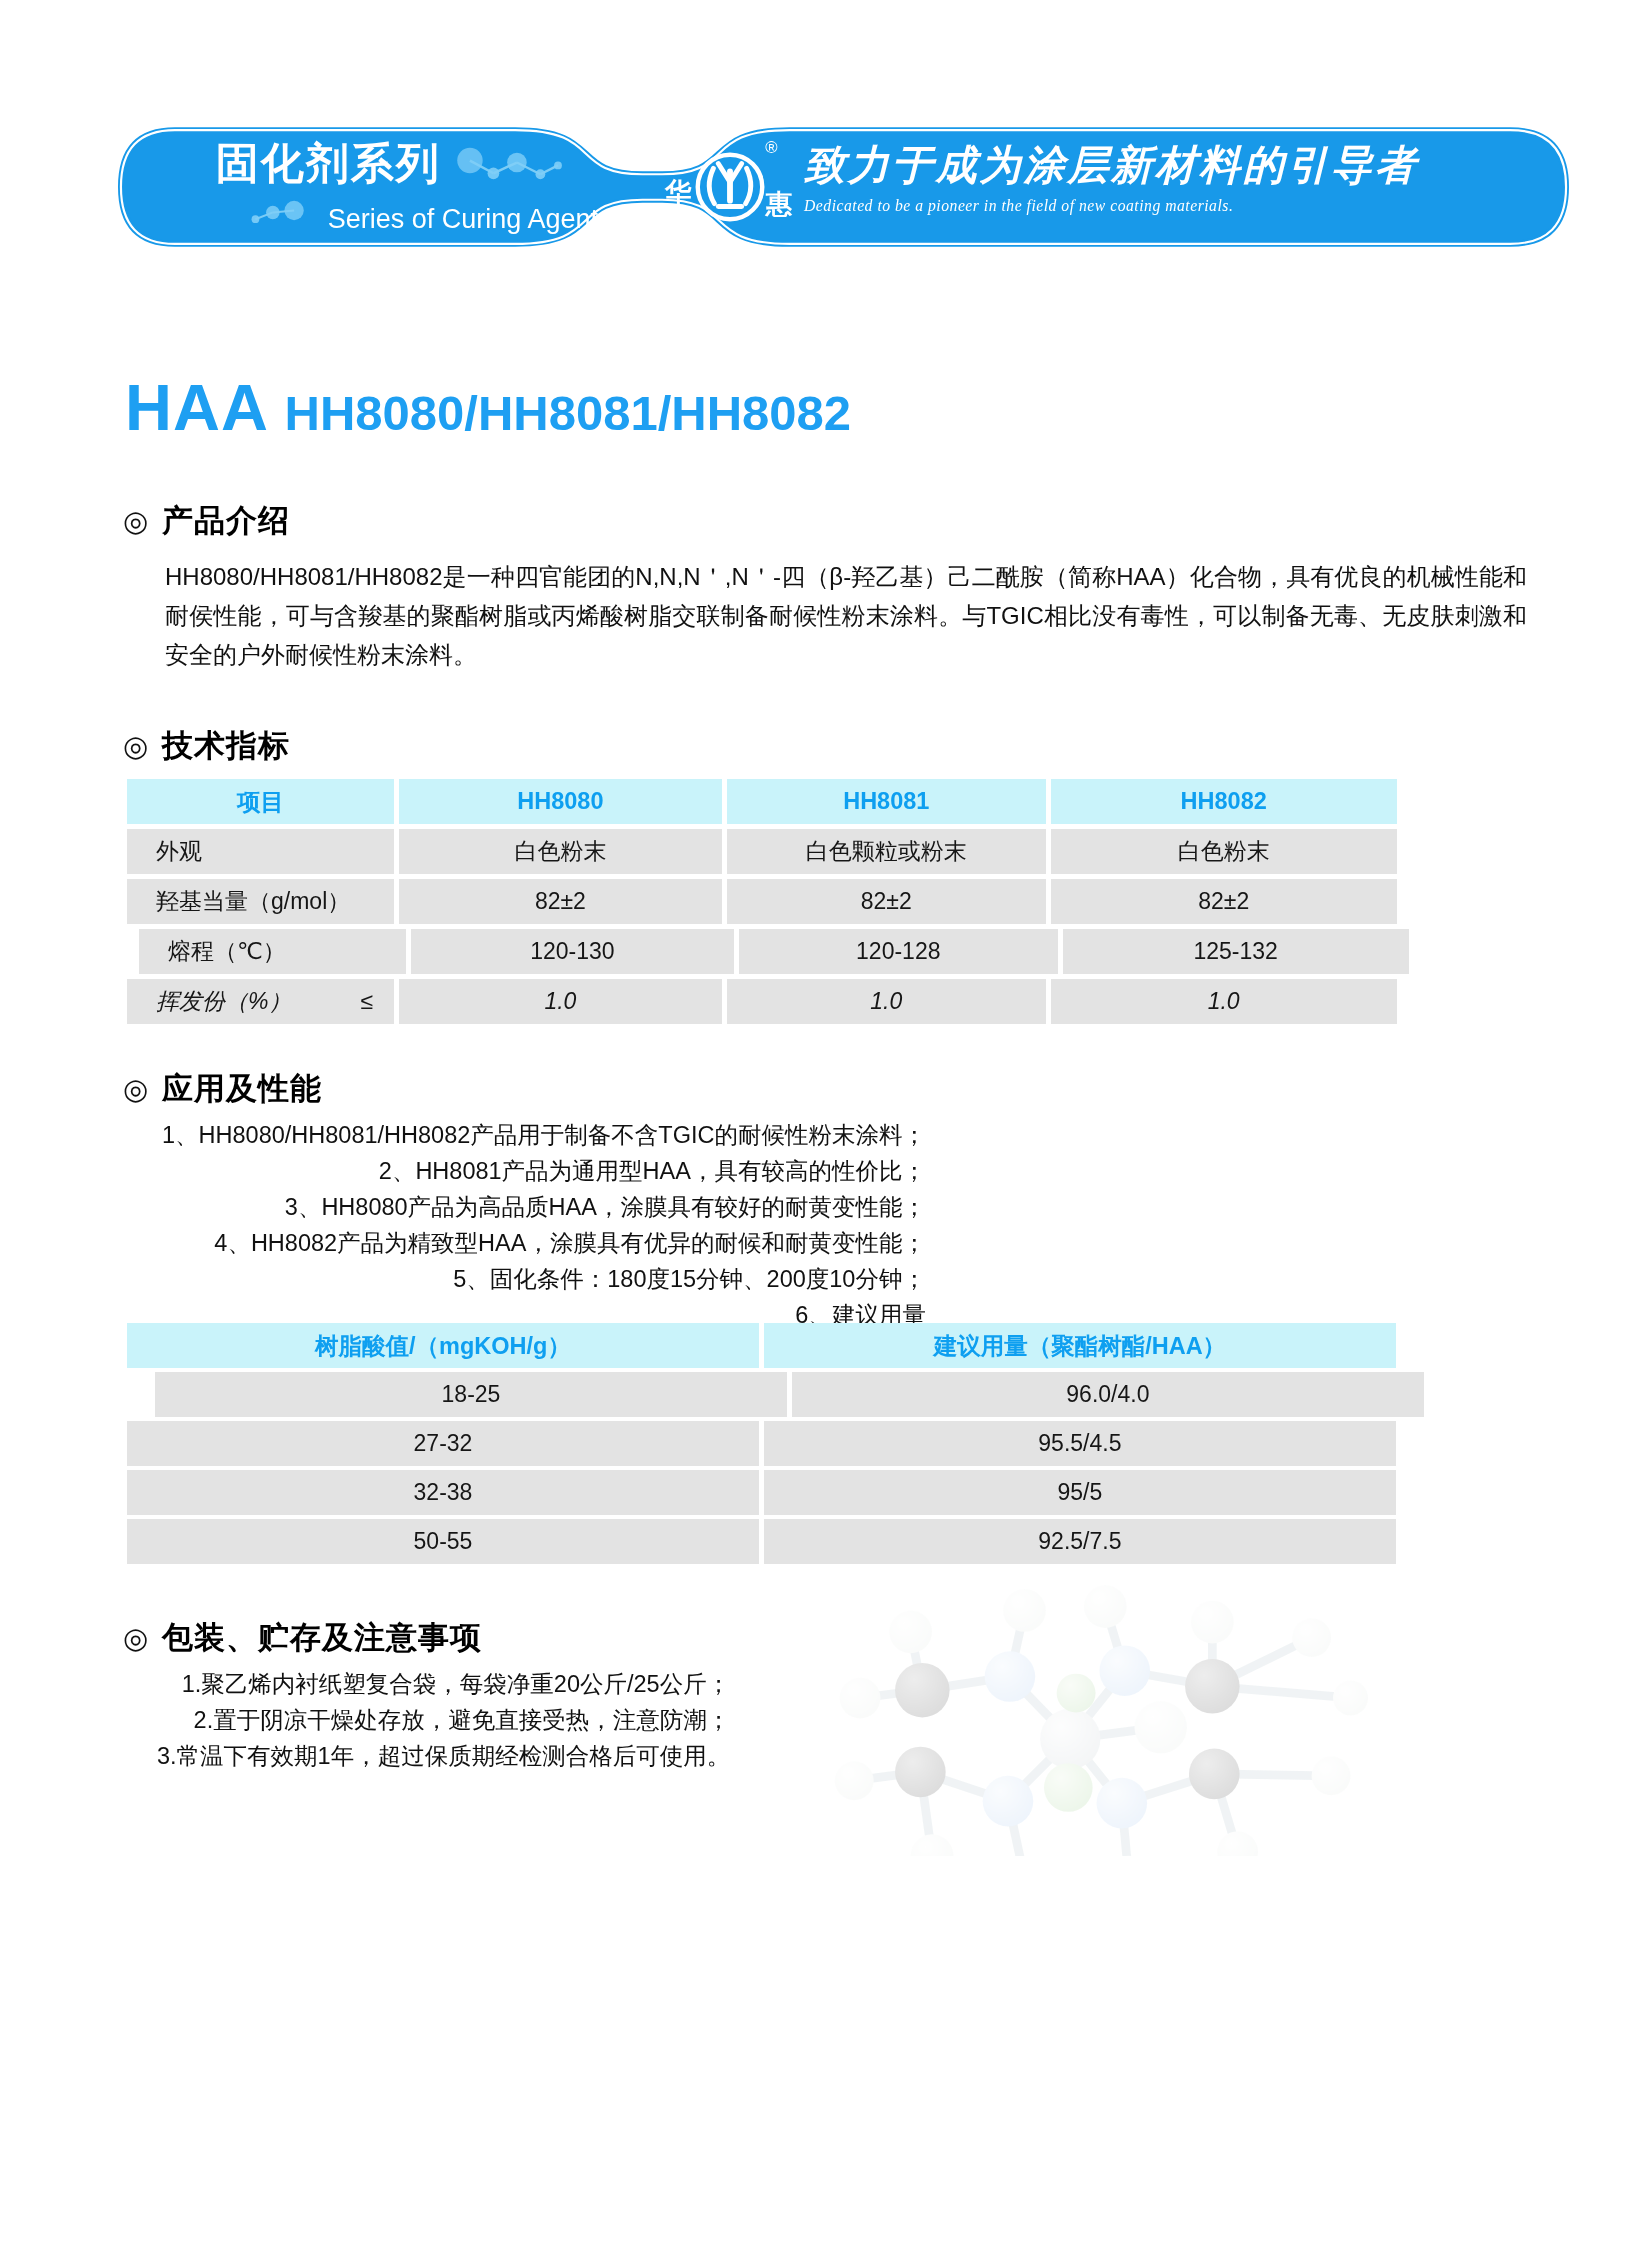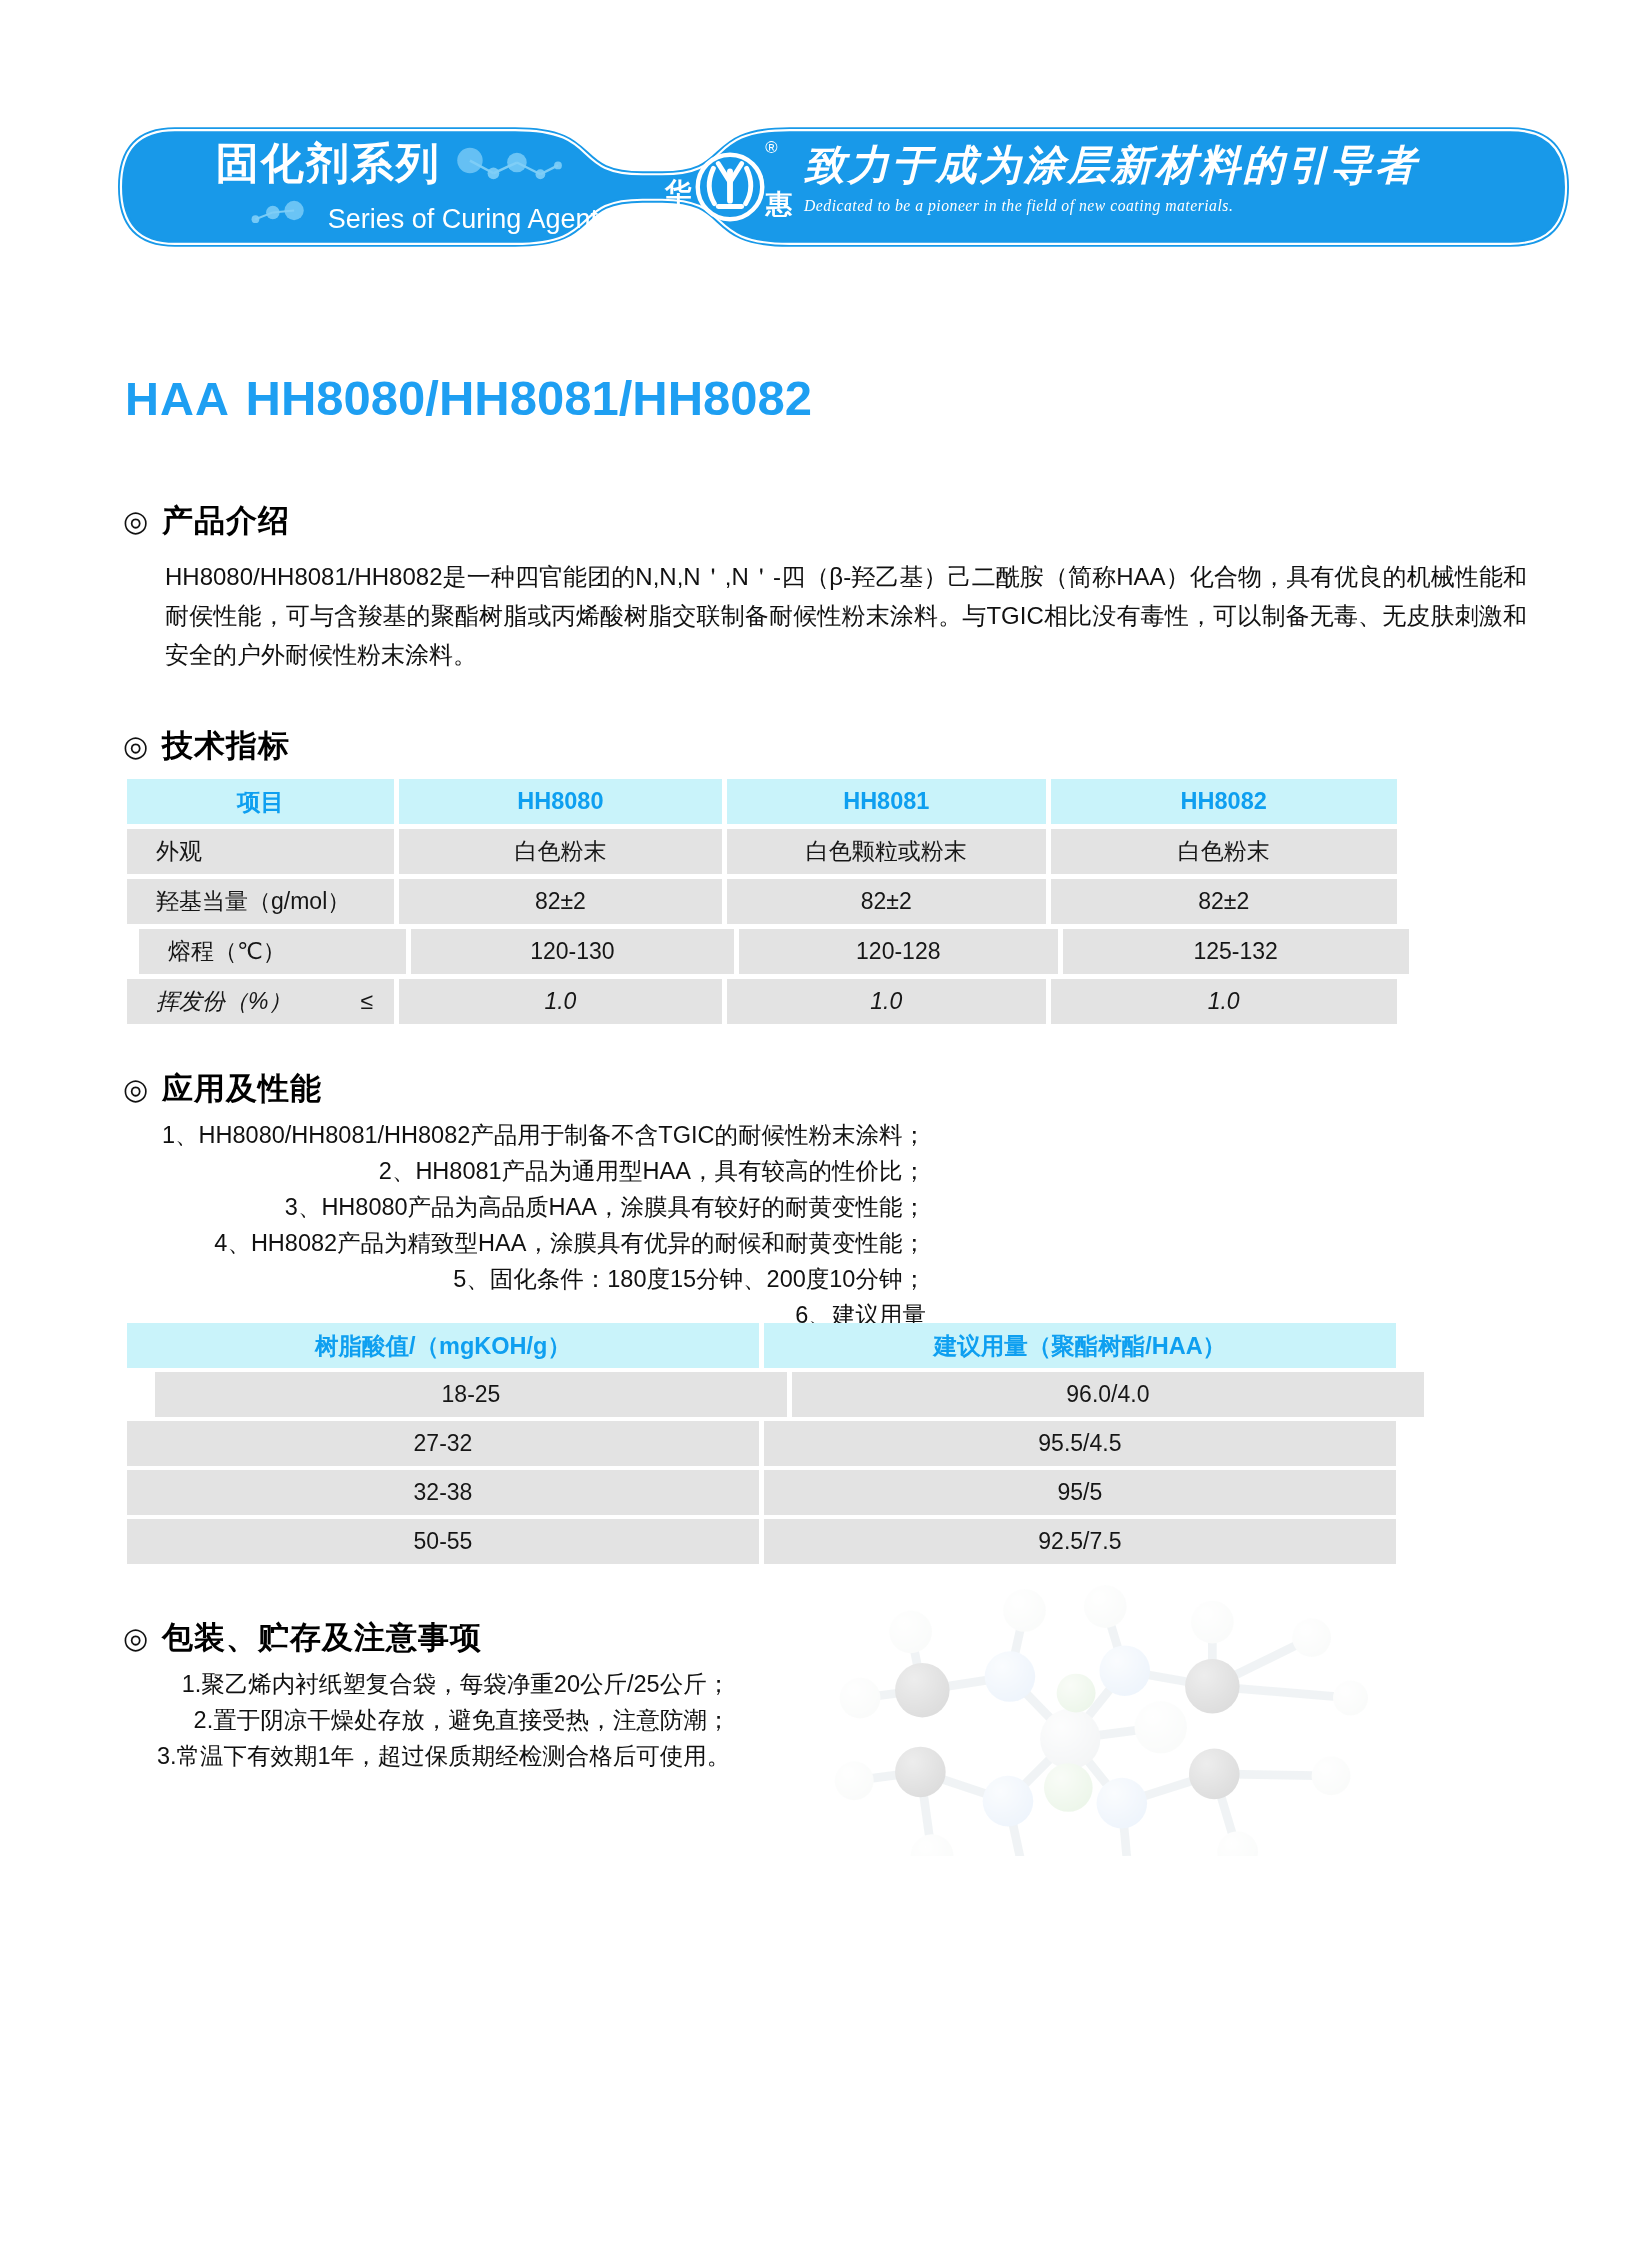--- a/index.html
+++ b/index.html
@@ -24,21 +24,21 @@
   .logo-zh.right{transform:translateY(15.7px);}
   .logo-emblem-wrap{position:relative;margin:0 -7.8px 0 -5.9px;}
   .logo-reg{position:absolute;top:-3.9px;right:-3.9px;font-size:16.7px;color:#fff;}
   .banner-slogan{position:absolute;left:686px;top:13.7px;color:#fff;}
   .slogan-zh{font-family:"Liberation Serif","DejaVu Serif",serif;font-style:italic;font-weight:bold;
     font-size:41px;line-height:49px;letter-spacing:2.9px;}
   .slogan-en{font-family:"Liberation Serif","DejaVu Serif",serif;font-style:italic;
     font-size:15.7px;line-height:19.6px;margin-top:5.9px;letter-spacing:0.5px;}
   
   .main-title{position:absolute;left:125px;top:370px;display:flex;align-items:baseline;color:var(--title-blue,#1E9FF2);}
-  .main-title .product{font-size:47px;font-weight:bold;letter-spacing:1px;text-align:right;}
+  .main-title .product{font-size:65px;font-weight:bold;letter-spacing:1px;text-align:right;}
   .main-title .models{font-size:49px;font-weight:bold;margin-left:15.7px;letter-spacing:0px;}
   
   .sec-heading{position:absolute;left:123px;display:flex;align-items:center;}
   .sec-bullet{font-size:29px;line-height:33px;color:#111;}
   .sec-title{font-size:31px;font-weight:bold;color:#000;margin-left:13.7px;letter-spacing:1px;}
   
   .intro-body{position:absolute;left:165px;top:557px;width:1362px;font-size:24px;line-height:39px;
     text-align:justify;color:#111;}
   
   .data-table{position:absolute;left:127px;width:1269px;}

